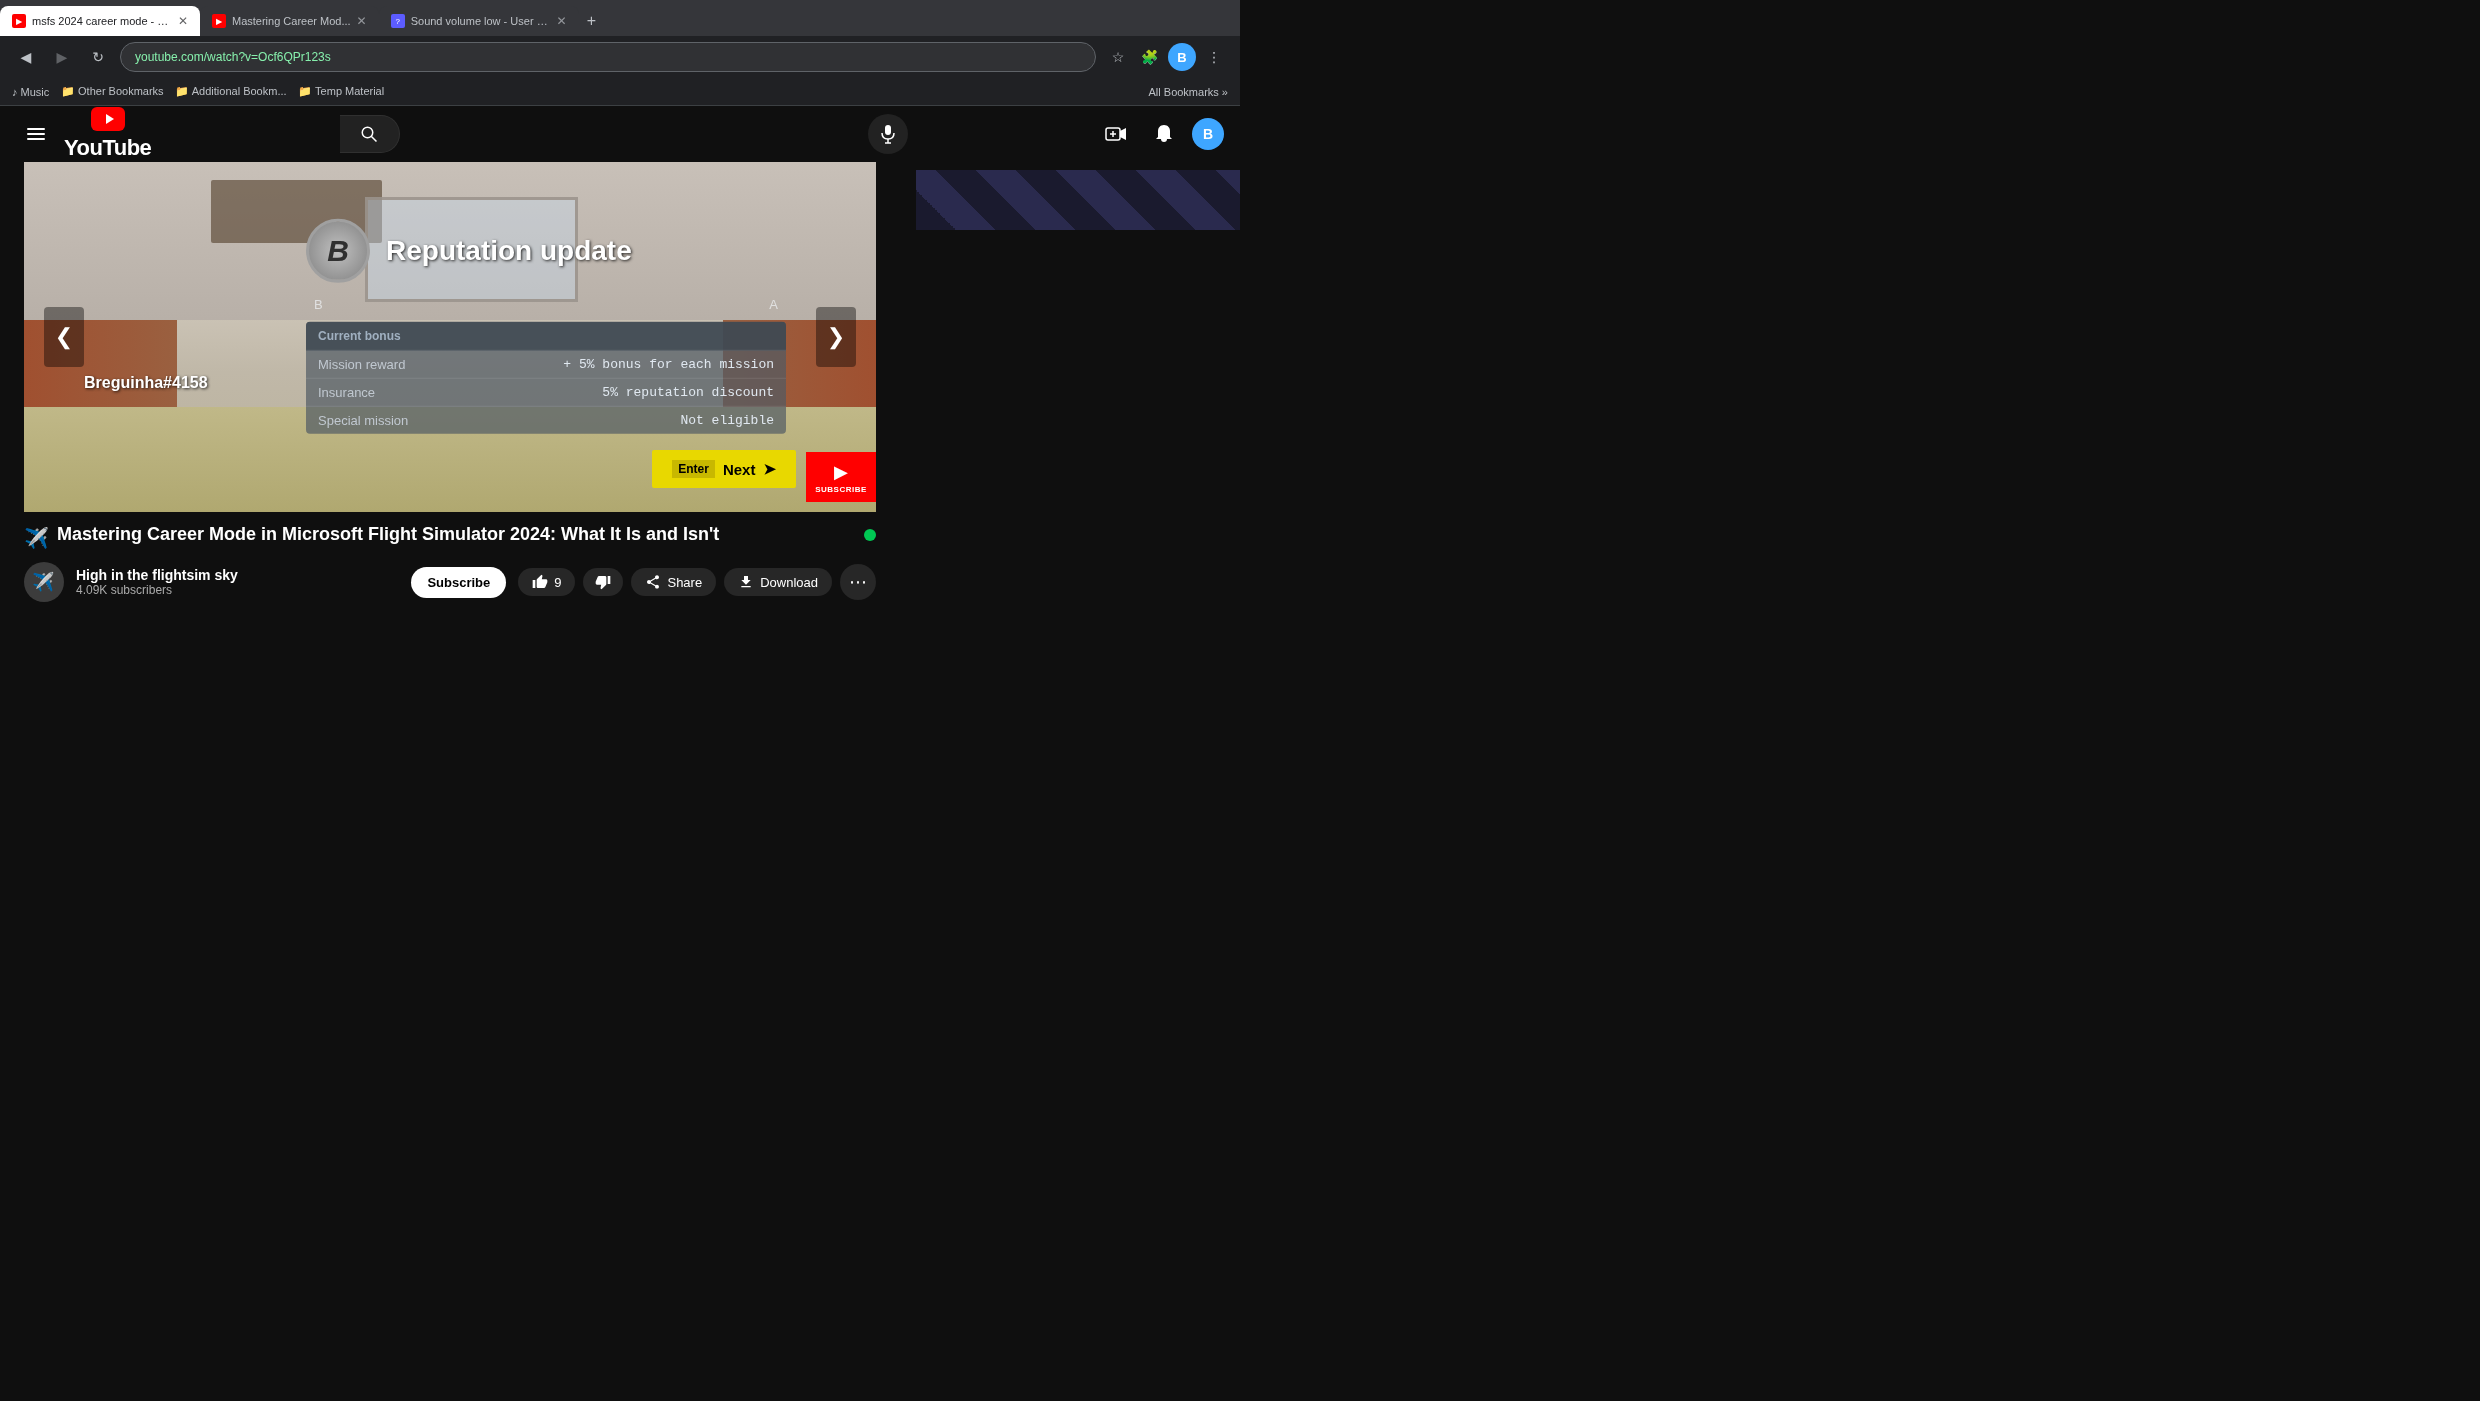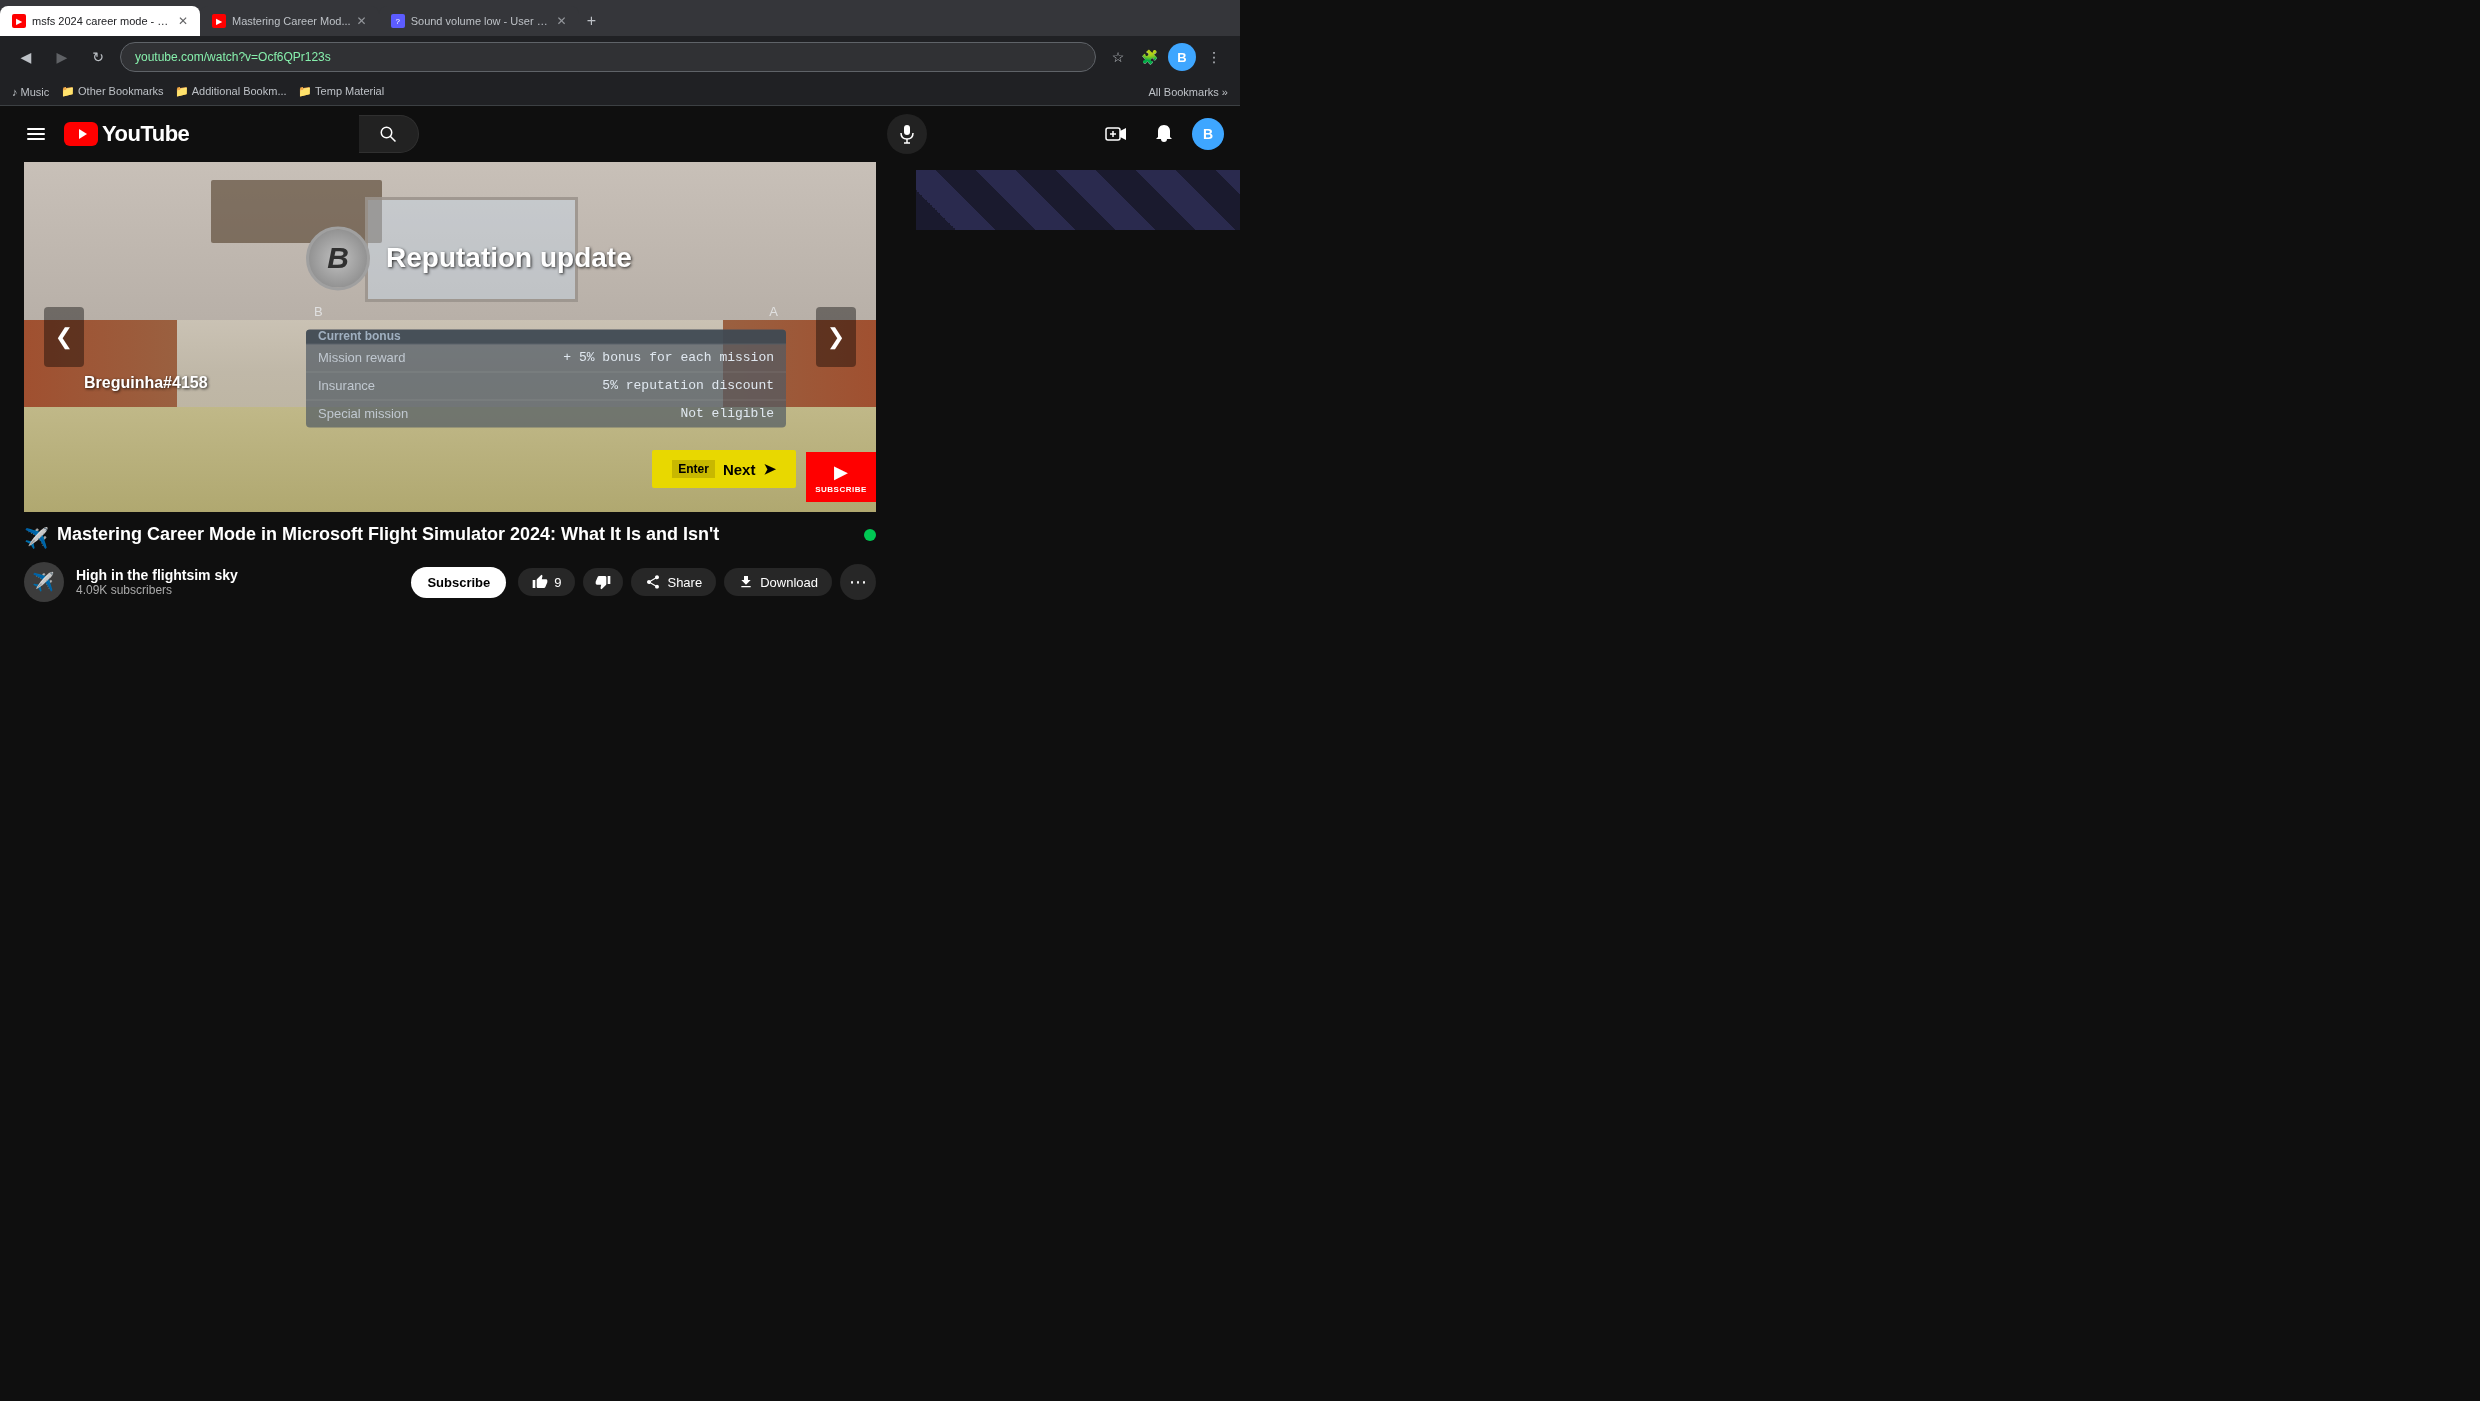--- a/index.html
+++ b/index.html
@@ -17,21 +17,21 @@
     .nav-btn.disabled { opacity: 0.4; }
     .address-bar { flex: 1; background: #303134; border: 1px solid #5f6368; border-radius: 20px; padding: 4px 14px; font-size: 12px; color: #e8eaed; display: flex; align-items: center; height: 30px; }
     .toolbar-icons { display: flex; gap: 4px; align-items: center; }
     .toolbar-icon { width: 28px; height: 28px; display: flex; align-items: center; justify-content: center; border-radius: 50%; color: #bdc1c6; font-size: 14px; cursor: pointer; }
     .bookmarks-bar { display: flex; align-items: center; padding: 3px 12px; background: #202124; border-bottom: 1px solid #3c4043; height: 28px; gap: 12px; font-size: 11px; color: #bdc1c6; }
     .bookmark-item { cursor: pointer; white-space: nowrap; }
     
     
     .yt-header { display: flex; align-items: center; padding: 0 16px; height: 56px; background: #0f0f0f; position: relative; z-index: 10; }
     .yt-menu-icon { width: 40px; height: 40px; display: flex; align-items: center; justify-content: center; cursor: pointer; border-radius: 50%; }
-    .yt-logo { display: flex; align-items: center; gap: 4px; margin-left: 8px; cursor: pointer; text-decoration: none; }
+    .yt-logo { display: flex; align-items: center; gap: 4px; margin-left: 8px; cursor: pointer; text-decoration: none; flex-direction: column; }
     .yt-logo-icon { width: 34px; height: 24px; background: #ff0000; border-radius: 6px; display: flex; align-items: center; justify-content: center; }
     .yt-logo-text { font-size: 22px; font-weight: 700; color: #fff; letter-spacing: -0.5px; }
     .yt-search-container { flex: 1; display: flex; justify-content: center; align-items: center; gap: 8px; }
     .yt-search-bar { display: flex; align-items: center; width: 520px; }
     .yt-search-input { flex: 1; background: #121212; border: 1px solid #303030; border-right: none; border-radius: 24px 0 0 24px; padding: 0 16px; height: 38px; font-size: 14px; color: #e8eaed; outline: none; }
     .yt-search-btn { width: 60px; height: 38px; background: #222; border: 1px solid #303030; border-left: none; border-radius: 0 24px 24px 0; display: flex; align-items: center; justify-content: center; cursor: pointer; color: #e8eaed; }
     .yt-mic-btn { width: 40px; height: 40px; background: #222; border-radius: 50%; display: flex; align-items: center; justify-content: center; cursor: pointer; color: #e8eaed; }
     .yt-header-actions { display: flex; align-items: center; gap: 8px; margin-left: auto; }
     .yt-action-btn { width: 40px; height: 40px; display: flex; align-items: center; justify-content: center; border-radius: 50%; cursor: pointer; color: #e8eaed; font-size: 18px; }
     .yt-avatar { width: 32px; height: 32px; border-radius: 50%; background: #3ea6ff; display: flex; align-items: center; justify-content: center; font-size: 14px; font-weight: 600; color: #fff; cursor: pointer; }
@@ -54,21 +54,21 @@
     .rep-header { display: flex; align-items: center; gap: 16px; margin-bottom: 12px; }
     .rep-logo { width: 64px; height: 64px; border-radius: 50%; background: radial-gradient(circle, #c0c0c0, #808080); border: 3px solid #a0a0a0; display: flex; align-items: center; justify-content: center; font-size: 28px; font-weight: 900; color: #404040; font-style: italic; }
     .rep-title { font-size: 28px; font-weight: 700; color: #fff; text-shadow: 1px 1px 3px rgba(0,0,0,0.8); }
     .rep-badge-row { display: flex; justify-content: space-between; margin-bottom: 8px; }
     .rep-badge { font-size: 13px; color: #e0e0e0; padding: 2px 8px; }
     .rep-table { background: rgba(80, 90, 100, 0.7); border-radius: 4px; overflow: hidden; }
     .rep-row { display: flex; padding: 6px 12px; border-bottom: 1px solid rgba(255,255,255,0.1); }
     .rep-row:last-child { border-bottom: none; }
     .rep-label { flex: 1; font-size: 13px; color: #c0c8d0; }
     .rep-value { font-size: 13px; color: #e0e8f0; text-align: right; font-family: Liberation Mono, monospace; }
-    .rep-header-row { background: rgba(60,70,80,0.8); padding: 0 12px; }
+    .rep-header-row { background: rgba(60,70,80,0.8); padding: 7px 12px; }
     .rep-header-label { font-size: 12px; color: #a0b0c0; font-weight: 600; }
     
     
     .username-overlay { position: absolute; bottom: 120px; left: 60px; font-size: 16px; color: #fff; font-weight: 600; text-shadow: 1px 1px 3px rgba(0,0,0,0.8); }
     
     
     .enter-next-btn { position: absolute; bottom: 24px; right: 80px; background: #e8d800; color: #000; padding: 10px 20px; display: flex; align-items: center; gap: 8px; font-size: 15px; font-weight: 700; border-radius: 2px; cursor: pointer; }
     .enter-next-enter { background: #c8b800; padding: 2px 6px; font-size: 12px; }
     
     

